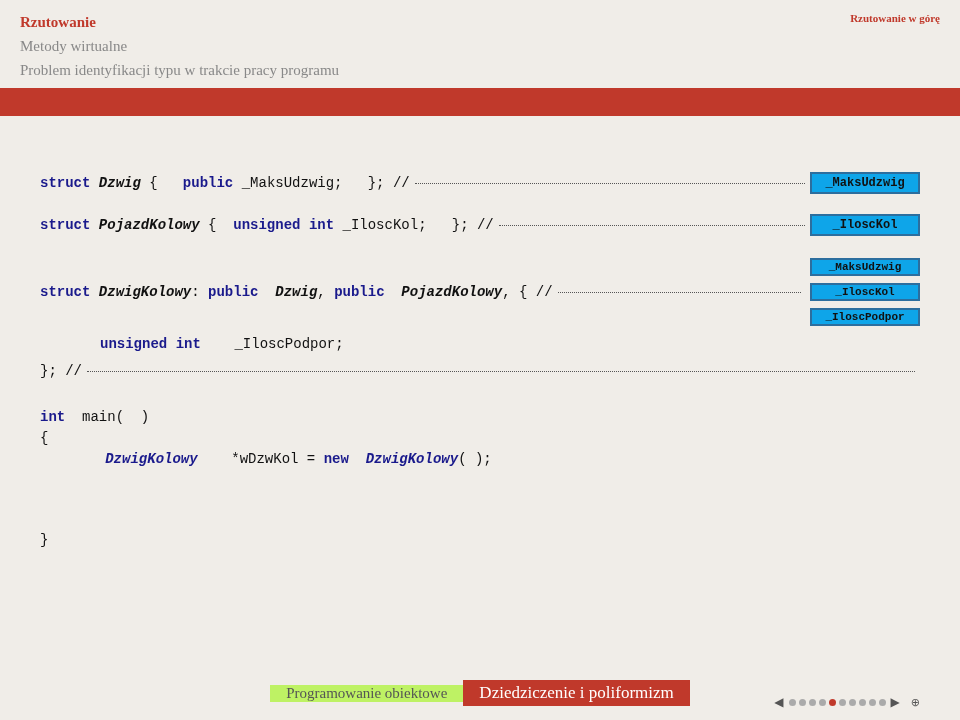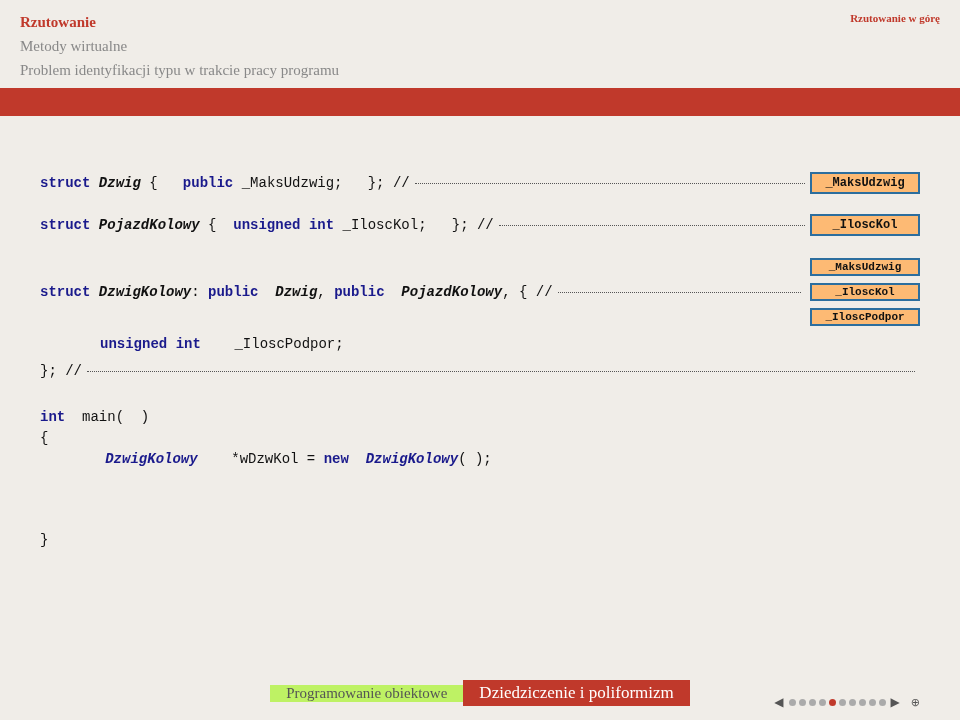--- a/index.html
+++ b/index.html
@@ -68,21 +68,21 @@
       font-weight: bold;
     }
 
     .italic {
       font-style: italic;
       font-weight: bold;
     }
 
     .box-label {
       border: 2px solid #2c6e9e;
-      background: #fdba74;
+      background: #0ea5e9;
       font-family: 'Courier New', monospace;
       font-size: 12px;
       font-weight: bold;
       color: #111;
       padding: 2px 6px;
       display: block;
       text-align: center;
       min-width: 110px;
     }
 

